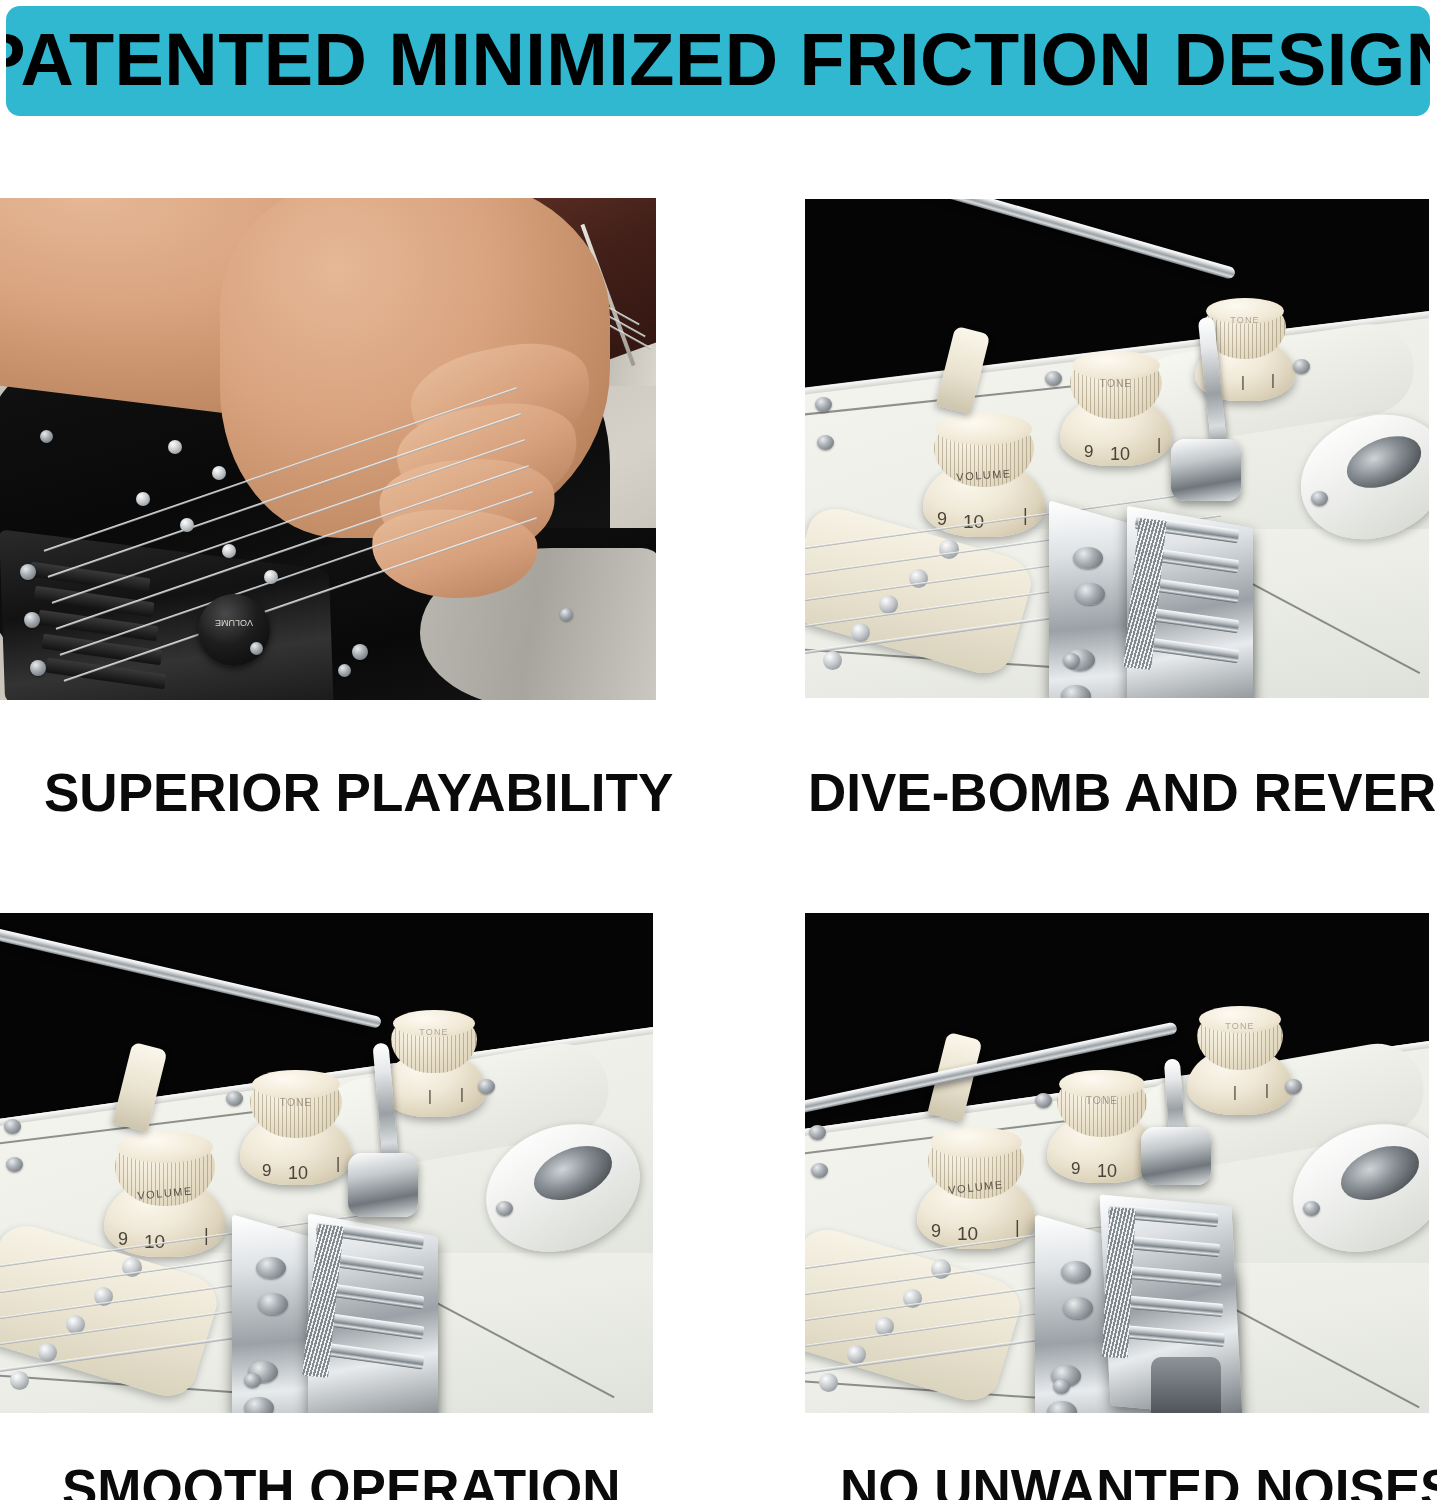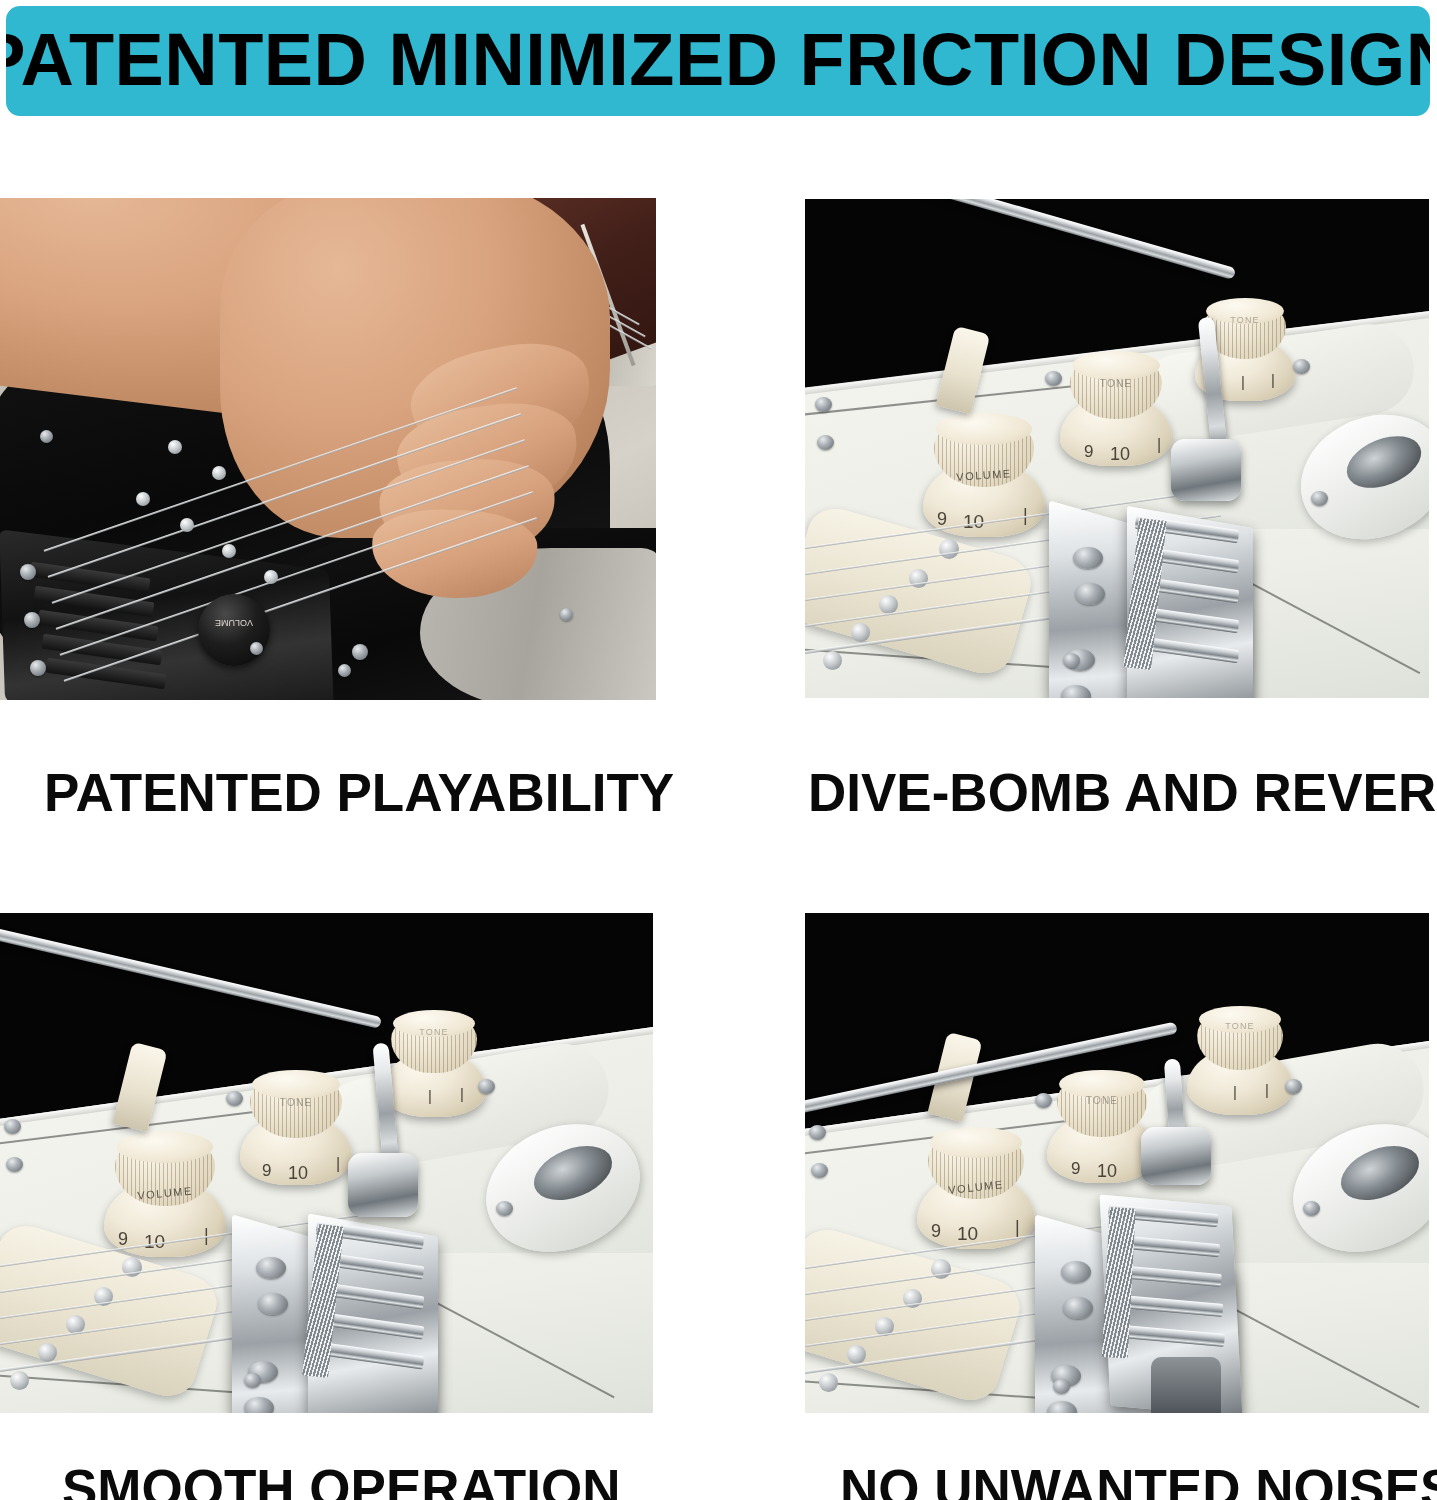--- a/index.html
+++ b/index.html
@@ -313,21 +313,21 @@
     <div class="blk-knob" style="left:198px;top:396px;width:72px;height:72px;"></div>
     <div class="sc" style="left:198px;top:420px;width:72px;text-align:center;font-size:9px;color:#ddd9d1;font-family:'Liberation Sans Narrow','Liberation Sans',sans-serif;transform:rotate(180deg);">VOLUME</div>
 
     <div class="screw" style="left:40px;top:232px;width:13px;height:13px;"></div>
     <div class="screw" style="left:250px;top:444px;width:13px;height:13px;"></div>
     <div class="screw" style="left:338px;top:466px;width:13px;height:13px;"></div>
     <div class="screw" style="left:560px;top:410px;width:13px;height:13px;"></div>
     <div class="screw" style="left:352px;top:446px;width:16px;height:16px;"></div>
   </div>
 
-  <div class="caption" id="cap-1">PATENTED PLAYABILITY</div>
+  <div class="caption" id="cap-1">SUPERIOR PLAYABILITY</div>
 
   <div class="panel" id="panel-2">
     <div class="bg-black"></div>
 
     <div class="body-cream" style="left:-40px;top:150px;width:740px;height:420px;transform:rotate(-7deg);border-radius:20px;"></div>
     <div class="body-cream" style="left:-40px;top:330px;width:740px;height:250px;"></div>
     <div class="body-edge" style="left:-40px;top:148px;width:740px;height:7px;transform:rotate(-7deg);"></div>
 
     <div class="pg-line" style="left:-10px;top:186px;width:560px;transform:rotate(-6deg);"></div>
     <div class="pg-line" style="left:370px;top:412px;width:260px;transform:rotate(28deg);"></div>

